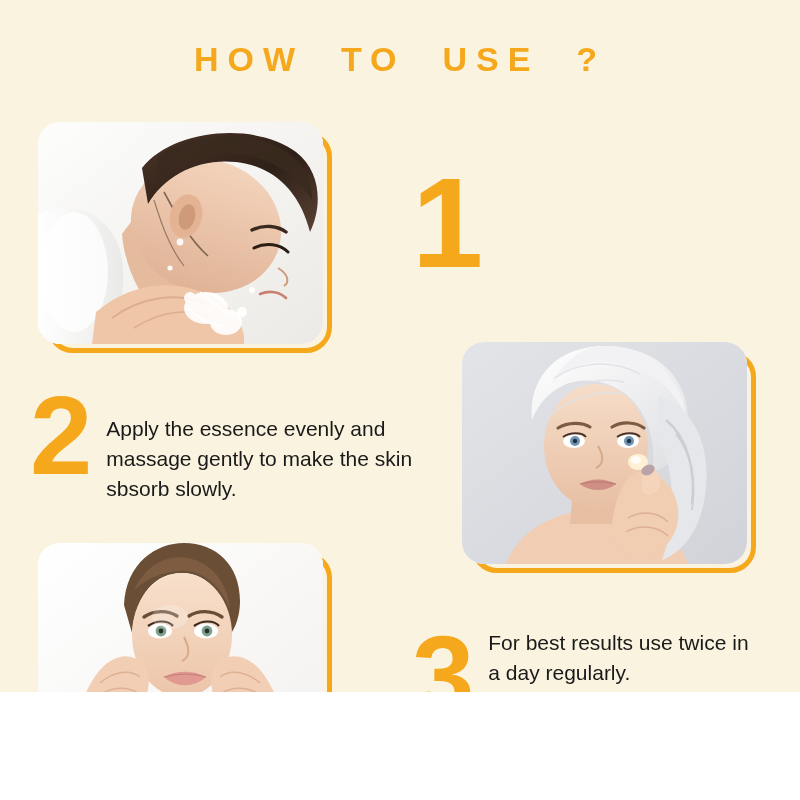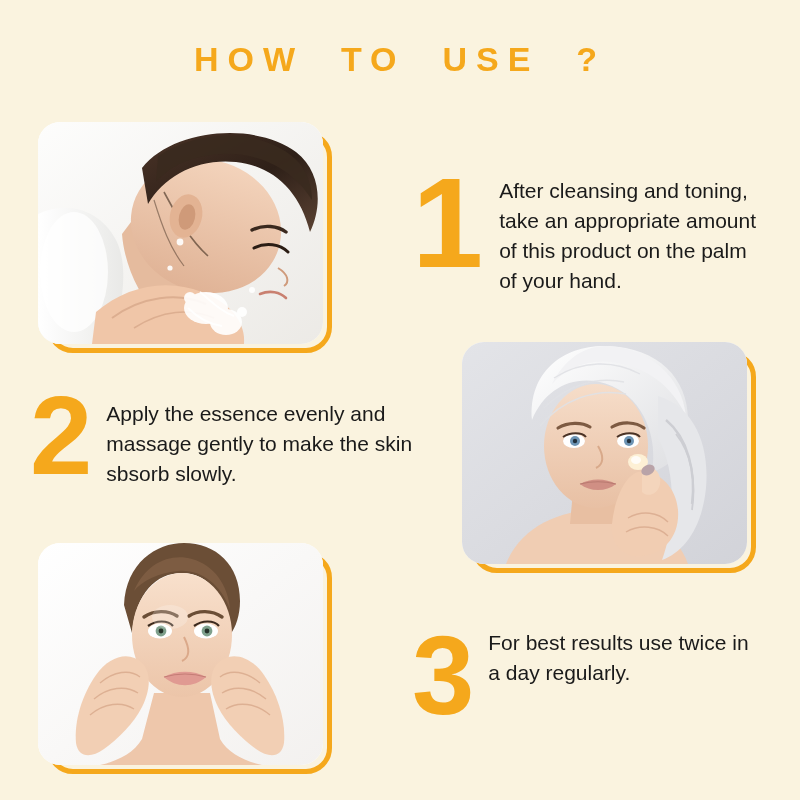--- a/index.html
+++ b/index.html
@@ -4,21 +4,21 @@
 <style>
   * { margin:0; padding:0; box-sizing:border-box; }
 
   html, body {
     width:800px; height:800px;
     font-family:"Liberation Sans", sans-serif;
   }
 
   #page {
     position:relative;
-    width:800px; height:800px;
+    width:800px; height:692px;
     background:#FAF3DF;
     overflow:hidden;
   }
 
   
   #title {
     position:absolute;
     top:40px; left:0; width:800px;
     text-align:center;
     font-size:34px;
@@ -74,21 +74,21 @@
     line-height:30px;
     white-space:pre-line;
   }
 
   #step1 { left:412px; top:168px; width:350px; }
   #step1 .num  { font-size:128px; margin-right:16px; }
   #step1 .body { margin-top:8px; }
 
   #step2 { left:30px; top:388px; width:400px; }
   #step2 .num  { font-size:112px; margin-right:14px; }
-  #step2 .body { margin-top:11px; }
+  #step2 .body { margin-top:26px; }
 
   #step3 { left:412px; top:628px; width:350px; }
   #step3 .num  { font-size:112px; margin-right:14px; }
   #step3 .body { }
 </style>
 </head>
 <body>
 
 <div id="page">
 
@@ -157,21 +157,20 @@
         <g stroke="#ffffff" stroke-width="2" fill="none" opacity="0.85">
           <path d="M150 186 C160 196 170 202 184 204"></path>
           <path d="M162 170 C174 180 184 190 196 194"></path>
         </g>
       </svg>
     </div>
   </div>
 
   <div class="step" id="step1">
     <div class="num">1</div>
-    <div class="body">After cleansing and toning, take an appropriate amount of this product on the palm of your hand.</div>
   </div>
 
   <div class="step" id="step2">
     <div class="num">2</div>
     <div class="body">Apply the essence evenly and massage gently to make the skin sbsorb slowly.</div>
   </div>
 
   <div class="card" id="card2">
     <div class="frame"></div>
     <div class="photo">

